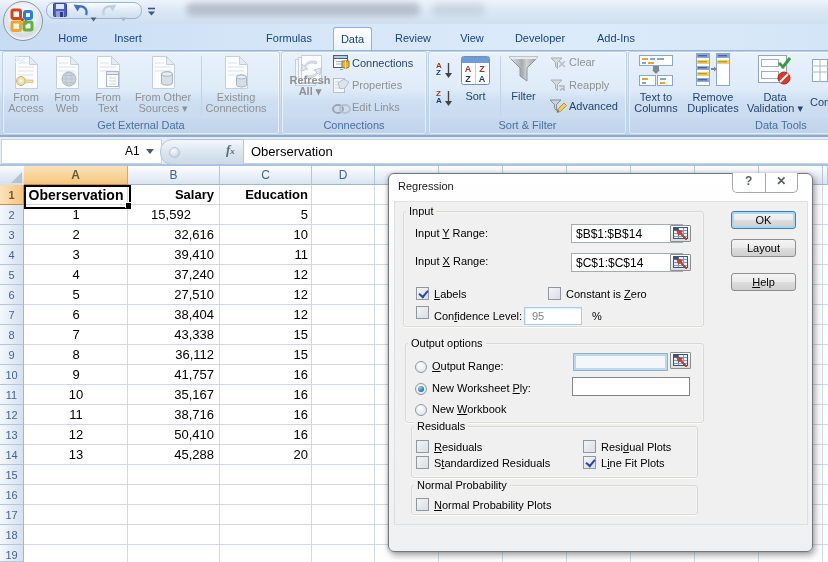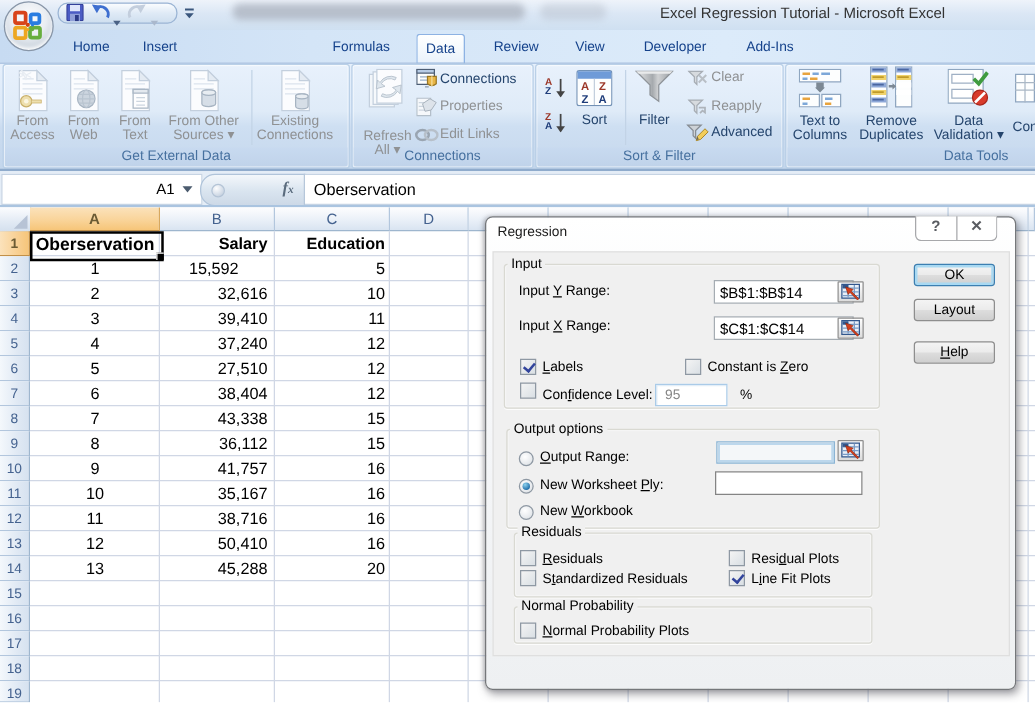--- a/index.html
+++ b/index.html
@@ -95,21 +95,20 @@
     background:radial-gradient(circle at 35% 30%,#8ed2ee,#1d6ca8 75%);}
 </style>
 </head>
 <body>
 <div class="stage">
   
   <div class="abs titlebar"></div>
   <div class="abs tabrow"></div>
   <div class="abs smudge" style="left:186px;width:234px;"></div>
   <div class="abs smudge" style="left:432px;width:53px;opacity:.35;"></div>
-  <div class="abs titletext">Excel Regression Tutorial - Microsoft Excel</div>
   <div class="abs qat"></div>
   <div class="abs" style="left:53px;top:3px;">
     <svg width="14" height="14" viewBox="0 0 14 14">
       <rect x="0.5" y="0.5" width="13" height="13" rx="1" fill="#4b5cc4" stroke="#34409a"></rect>
       <rect x="3" y="1" width="8" height="5" fill="#dfe6fb"></rect>
       <rect x="3" y="8" width="8" height="6" fill="#8f9fd8"></rect>
       <rect x="7" y="9" width="3" height="5" fill="#2c3b86"></rect>
     </svg>
   </div>
   <div class="abs" style="left:72px;top:3px;">
@@ -277,21 +276,21 @@
   
   <div class="abs" style="left:294px;top:55px;">
     <svg width="32" height="36" viewBox="0 0 32 36">
       <rect x="1.5" y="4.5" width="20" height="26" fill="#f2f6fa" stroke="#c3cfdd"></rect>
       <rect x="4.5" y="2.5" width="20" height="26" fill="#f6f9fc" stroke="#c3cfdd"></rect>
       <rect x="7.5" y="0.5" width="20" height="27" fill="#fbfcfe" stroke="#c3cfdd"></rect>
       <path d="M22 9 a8 8 0 0 0 -11 3 l3 2 -7 2 1-7 2 2 a10 10 0 0 1 13 -4z" fill="#dfe7ee" stroke="#b4bfca" stroke-width=".7"></path>
       <path d="M12 20 a8 8 0 0 0 11 -3 l-3 -2 7 -2 -1 7 -2 -2 a10 10 0 0 1 -13 4z" fill="#dfe7ee" stroke="#b4bfca" stroke-width=".7"></path>
     </svg>
   </div>
-  <div class="abs rlabel" style="left:284px;top:104px;width:52px;">Refresh
+  <div class="abs rlabel" style="left:284px;top:75px;width:52px;font-weight:bold;">Refresh
 All ▾</div>
   <div class="abs" style="left:333px;top:55px;">
     <svg width="17" height="17" viewBox="0 0 17 17">
       <rect x="0.5" y="0.5" width="14" height="12" fill="#fdfefe" stroke="#4c5d74"></rect>
       <rect x="0.5" y="0.5" width="14" height="3" fill="#b7cce6" stroke="#4c5d74"></rect>
       <g stroke="#9ab0c8">
           <line x1="3" y1="6.5" x2="12" y2="6.5"></line>
           <line x1="3" y1="9" x2="12" y2="9"></line>
         </g>
       <path d="M9 6 h7 v6 q-3.5 3 -7 0 z" fill="#e8b647" stroke="#9a7724"></path>

